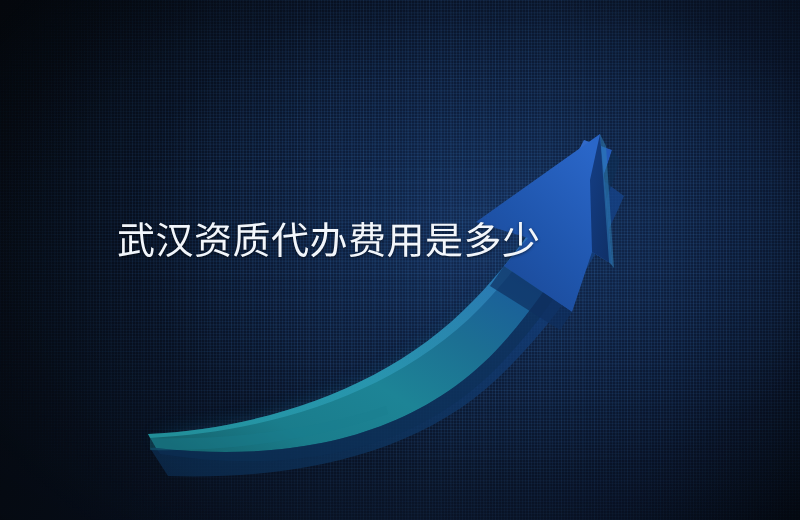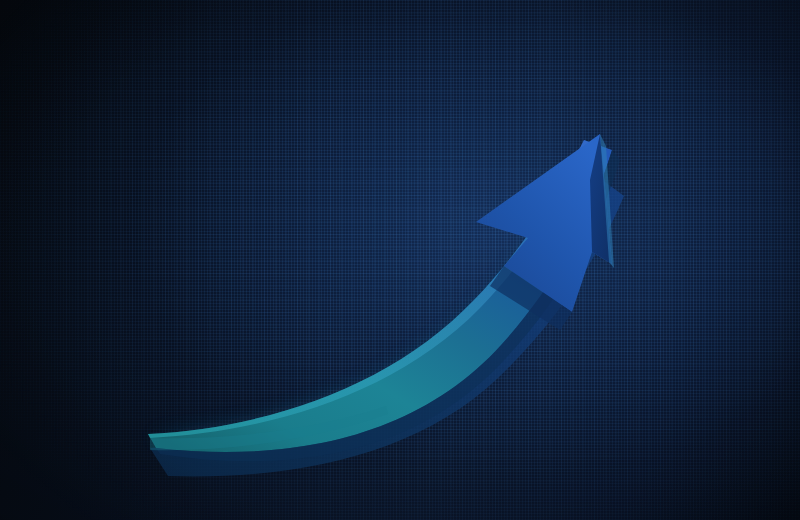--- a/index.html
+++ b/index.html
@@ -236,14 +236,15 @@
     <path d="M600 134 L 606 146 L 614 268 L 609 262 Z" fill="#2f80b8" opacity="0.55"></path>
 
     <path d="M504 266 L 572 312 L 560 330 L 490 286 Z" fill="#0e2f60" opacity="0.7"></path>
 
     <path d="M150 438 C 230 440, 316 430, 386 406 L 388 414
              C 314 440, 228 452, 150 450 Z" fill="#1b7f8e" opacity="0.35"></path>
   </svg>
 
   <div class="bg-vignette"></div>
 
+  <h1 class="headline">武汉资质代办费用是多少</h1>
 
 </div>
 
 </body></html>

